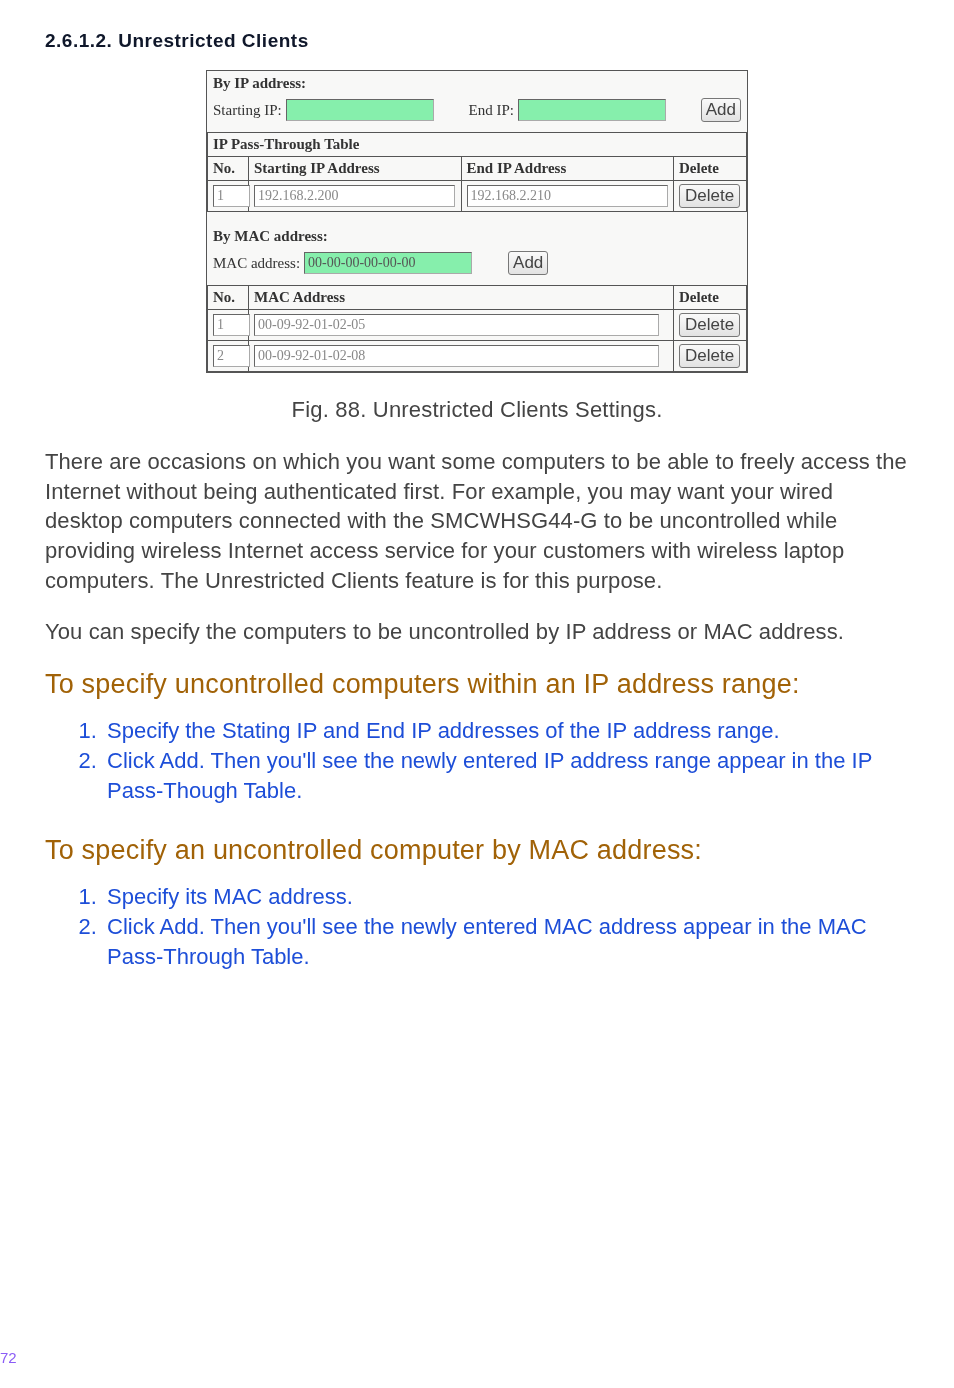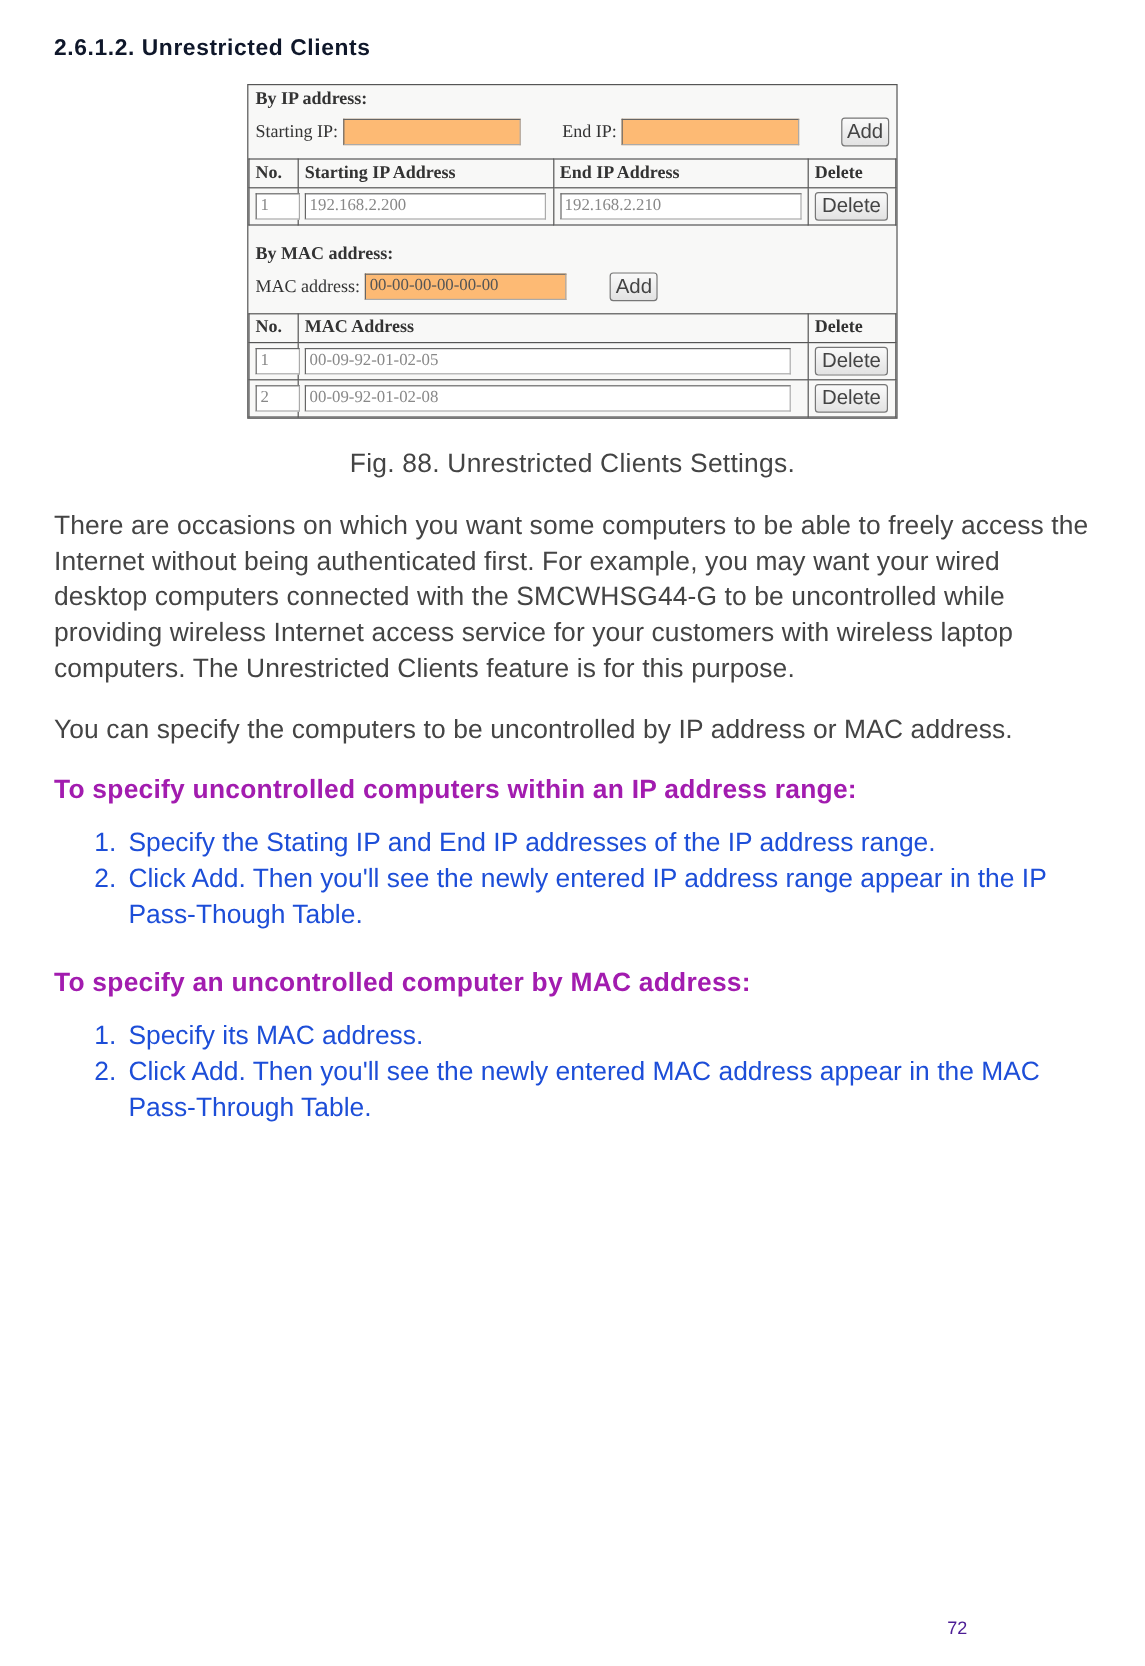--- a/index.html
+++ b/index.html
@@ -46,21 +46,21 @@
   }
   .config-panel input.text-input {
     font-family: "Times New Roman", serif;
     font-size: 14px;
     padding: 1px 3px;
     height: 18px;
     color: #555;
     border: 1px solid #aaa;
     border-top-color: #666;
     border-left-color: #666;
-    background: #fdba74;
+    background: #86efac;
   }
   .config-panel button.win-btn {
     font-family: Arial, sans-serif;
     font-size: 17px;
     padding: 1px 4px;
     border: 1px solid #777;
     border-radius: 3px;
     background: linear-gradient(#fafafa, #e2e2e2);
     color: #444;
     cursor: pointer;
@@ -111,44 +111,44 @@
   }
 
   p.body-text {
     font-size: 22px;
     line-height: 1.35;
     color: #444;
     margin: 0 0 22px 0;
     letter-spacing: 0.1px;
   }
   p.subhead {
-    font-size: 22px;
-    font-weight: 700;
-    color: #a21caf;
+    font-size: 27px;
+    font-weight: 400;
+    color: #a16207;
     margin: 0 0 16px 0;
     font-family: "Arial Black", Arial, sans-serif;
     letter-spacing: 0.2px;
   }
   ol.steps {
     font-size: 22px;
     color: #1d4ed8;
     margin: 0 0 30px 0;
     padding-left: 58px;
     line-height: 1.35;
   }
   ol.steps li { padding-left: 4px; margin-bottom: 0; }
 
   .page-number {
     position: absolute;
     bottom: 22px;
     left: 0;
     width: 806px;
-    text-align: right;
+    text-align: left;
     font-size: 15px;
-    color: #4c1d95;
+    color: #8b5cf6;
   }
 </style>
 </head>
 <body>
 
 <h2 class="section-title">2.6.1.2. Unrestricted Clients</h2>
 
 <div class="figure-wrap">
   <div class="config-panel">
 
@@ -158,20 +158,23 @@
       <input class="text-input" value="" style="">
       <span style="flex:1"></span>
       <span>End IP:</span>
       <input class="text-input" value="" style="">
       <span style="flex:1"></span>
       <button class="win-btn">Add</button>
     </div>
 
     <table class="inner-table">
       <tbody>
+          <tr>
+            <th colspan="4">IP Pass-Through Table</th>
+          </tr>
       <tr>
         <th class="num-col">No.</th>
         <th>Starting IP Address</th>
         <th>End IP Address</th>
         <th class="del-col">Delete</th>
       </tr>
       <tr>
         <td class="readonly"><input readonly="" value="1" style=""></td>
         <td class="readonly"><input readonly="" value="192.168.2.200" style=""></td>
         <td class="readonly"><input readonly="" value="192.168.2.210" style=""></td>

